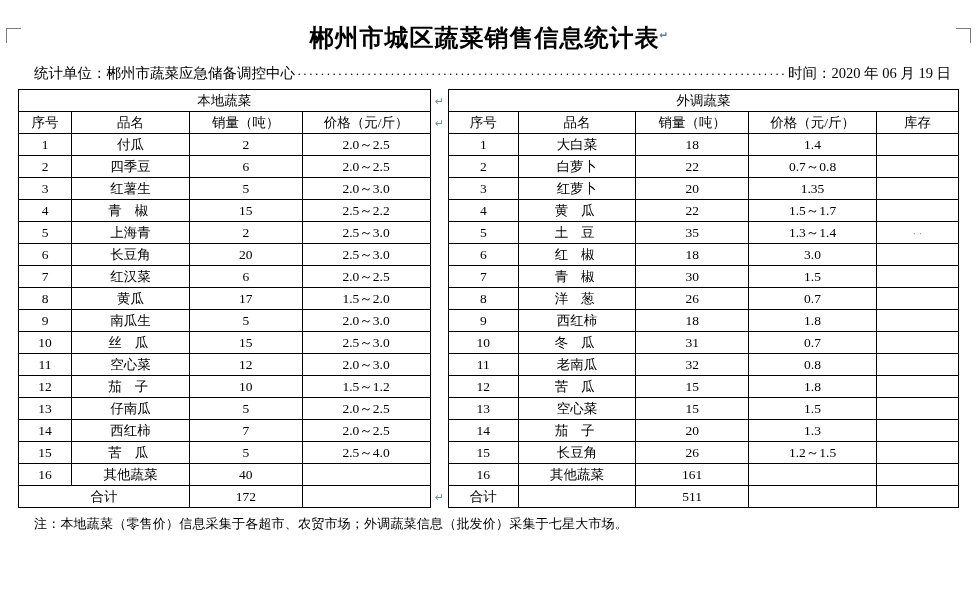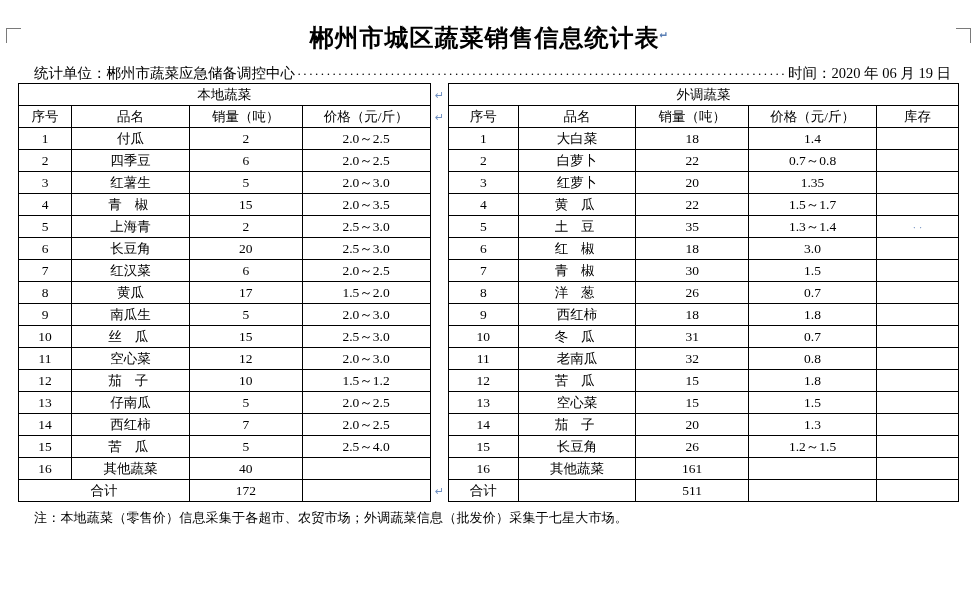--- a/index.html
+++ b/index.html
@@ -46,20 +46,21 @@
     font-size: 12px;
     color: #5a7fb5;
     vertical-align: super;
   }
 
   .subline {
     display: flex;
     align-items: baseline;
     font-size: 14.5px;
     padding: 0 8px 0 16px;
+    margin-bottom: 6px;
     white-space: nowrap;
   }
   .subline .unit { flex: 0 0 auto; }
   .subline .dots {
     flex: 1 1 auto;
     overflow: hidden;
     letter-spacing: 1.5px;
     font-size: 13px;
     padding: 0 2px;
     color: #000;
@@ -194,21 +195,21 @@
         <td>3</td>
         <td>红萝卜</td>
         <td>20</td>
         <td>1.35</td>
         <td></td>
       </tr>
       <tr>
         <td>4</td>
         <td class="spaced">青 椒</td>
         <td>15</td>
-        <td>2.0～3.5</td>
+        <td>2.5～2.2</td>
         <td class="gap-cell"></td>
         <td>4</td>
         <td class="spaced">黄 瓜</td>
         <td>22</td>
         <td>1.5～1.7</td>
         <td></td>
       </tr>
       <tr>
         <td>5</td>
         <td>上海青</td>

